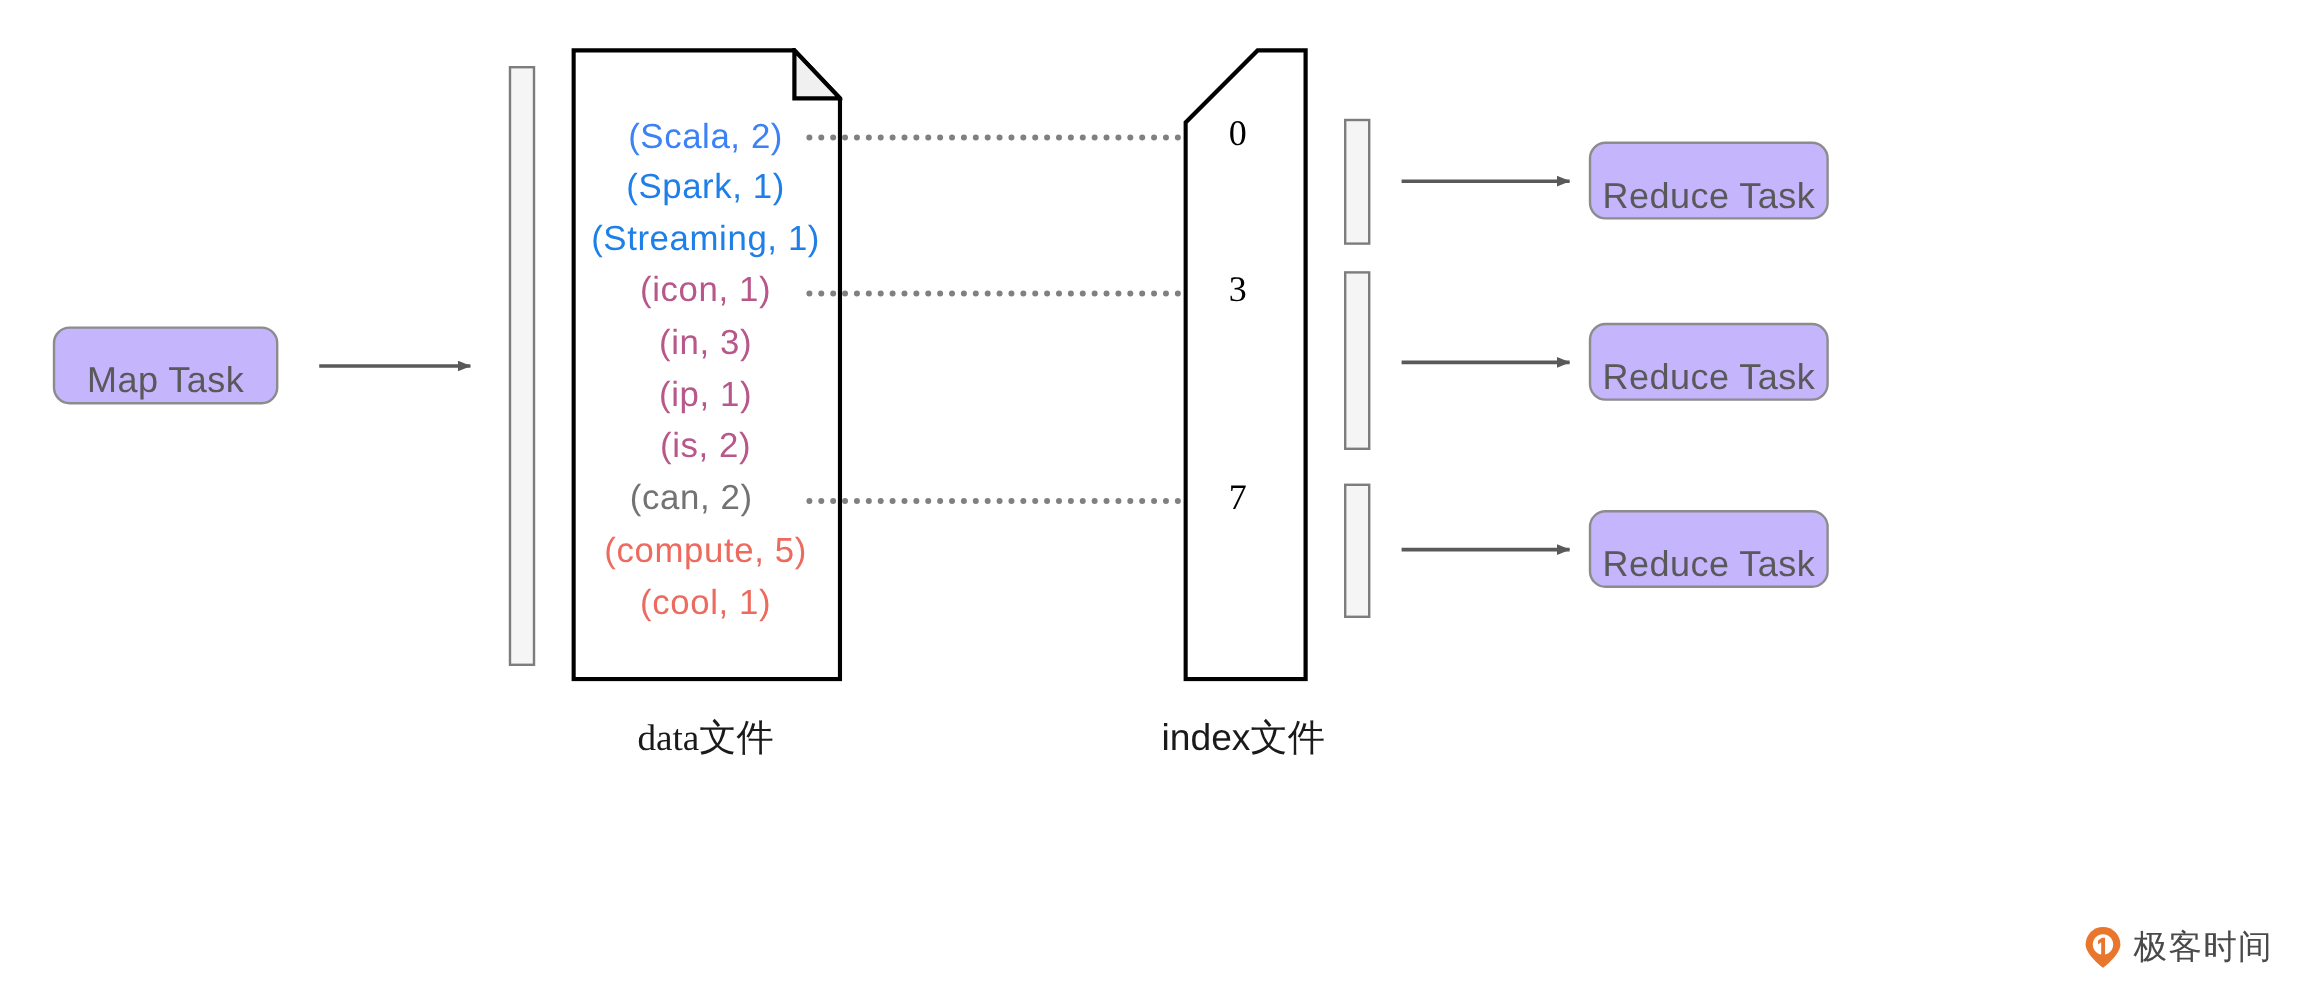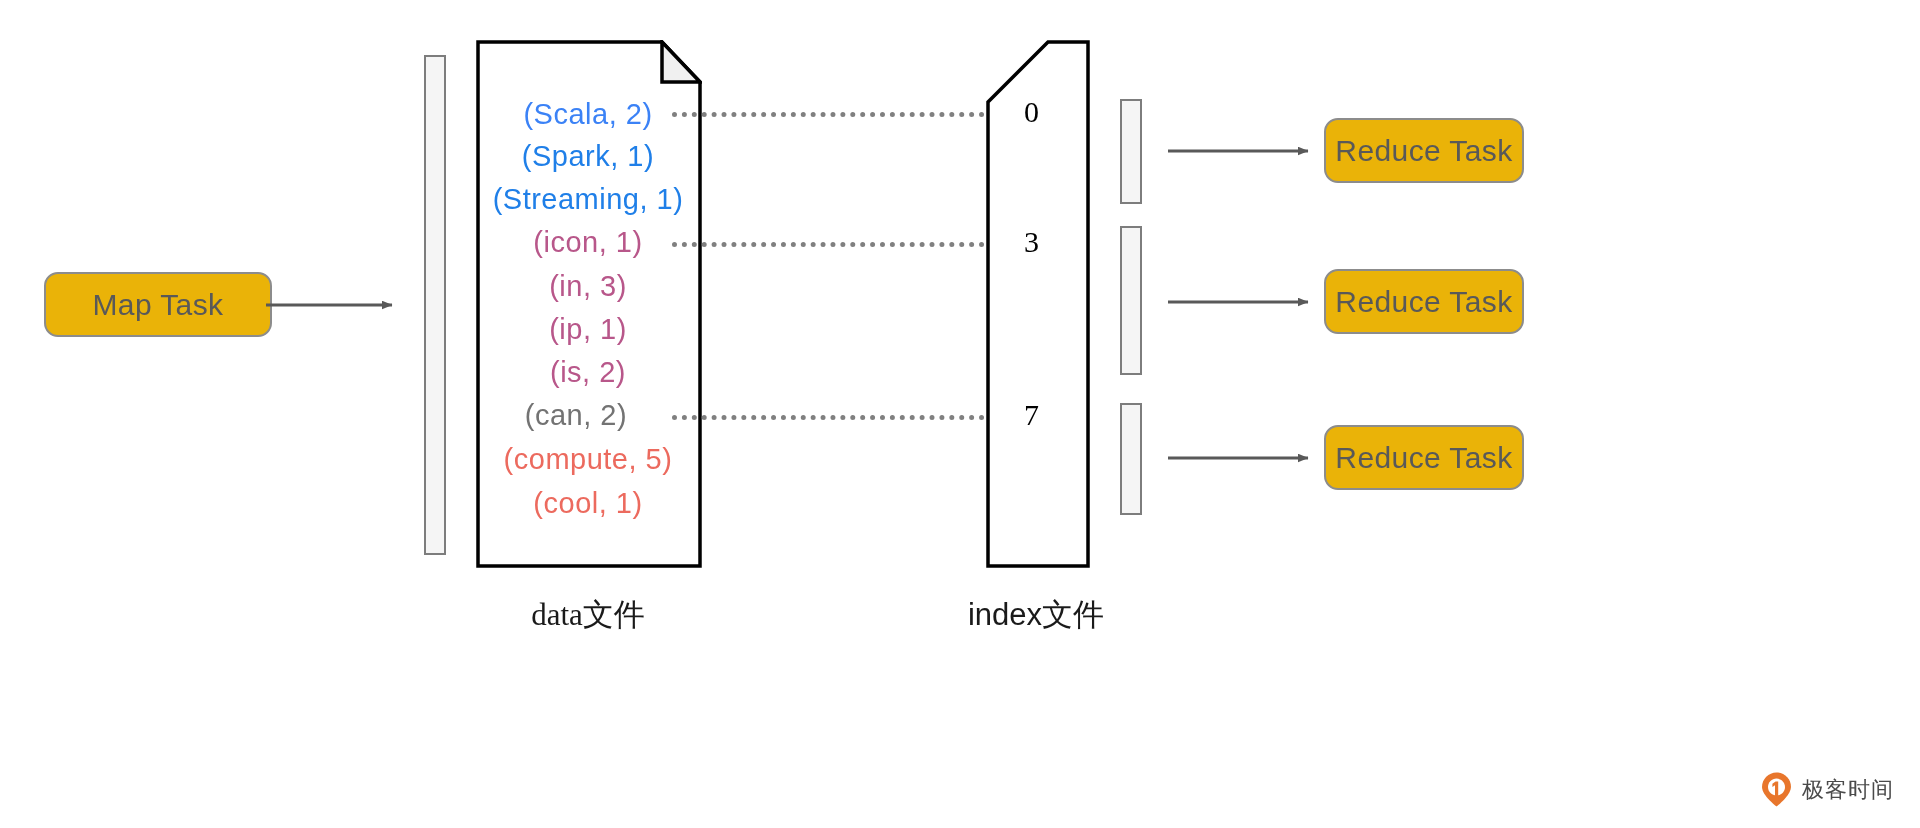--- a/index.html
+++ b/index.html
@@ -15,25 +15,25 @@
     width: 1920px;
     height: 828px;
     background: #ffffff;
     overflow: hidden;
   }
 
   
   .task-box {
     position: absolute;
     box-sizing: border-box;
-    background: #eab308;
+    background: #c4b5fd;
     border: 2px solid #8c8c8c;
     border-radius: 14px;
     display: flex;
-    align-items: center;
+    align-items: flex-end;
     justify-content: center;
     color: #595959;
     font-size: 30px;
     letter-spacing: 0.4px;
     white-space: nowrap;
   }
 
   
   .bracket {
     position: absolute;
@@ -86,40 +86,40 @@
   
   #watermark {
     position: absolute;
     right: 26px;
     bottom: 20px;
     display: flex;
     align-items: center;
     gap: 9px;
   }
   #watermark .wm-text {
-    font-size: 22px;
+    font-size: 28px;
     color: #4a4a4a;
     letter-spacing: 1px;
     white-space: nowrap;
     font-family: Liberation Serif, serif;
   }
 
   .arrow-layer {
     position: absolute;
     left: 0;
     top: 0;
     pointer-events: none;
   }
 </style>
 </head>
 <body>
 
 <div id="canvas">
 
-  <div class="task-box" id="map-task" style="left:44px; top:272px; width:228px; height:65px;">
+  <div class="task-box" id="map-task" style="left:44px; top:272px; width:188px; height:65px;">
     <span>Map Task</span>
   </div>
 
   <svg class="arrow-layer" width="1920" height="828">
     <defs>
       <marker id="arrowhead" markerWidth="11" markerHeight="9" refX="10.5" refY="4.5" orient="auto" markerUnits="userSpaceOnUse">
         <path d="M0,0 L11,4.5 L0,9 Z" fill="#595959"></path>
       </marker>
     </defs>
 

